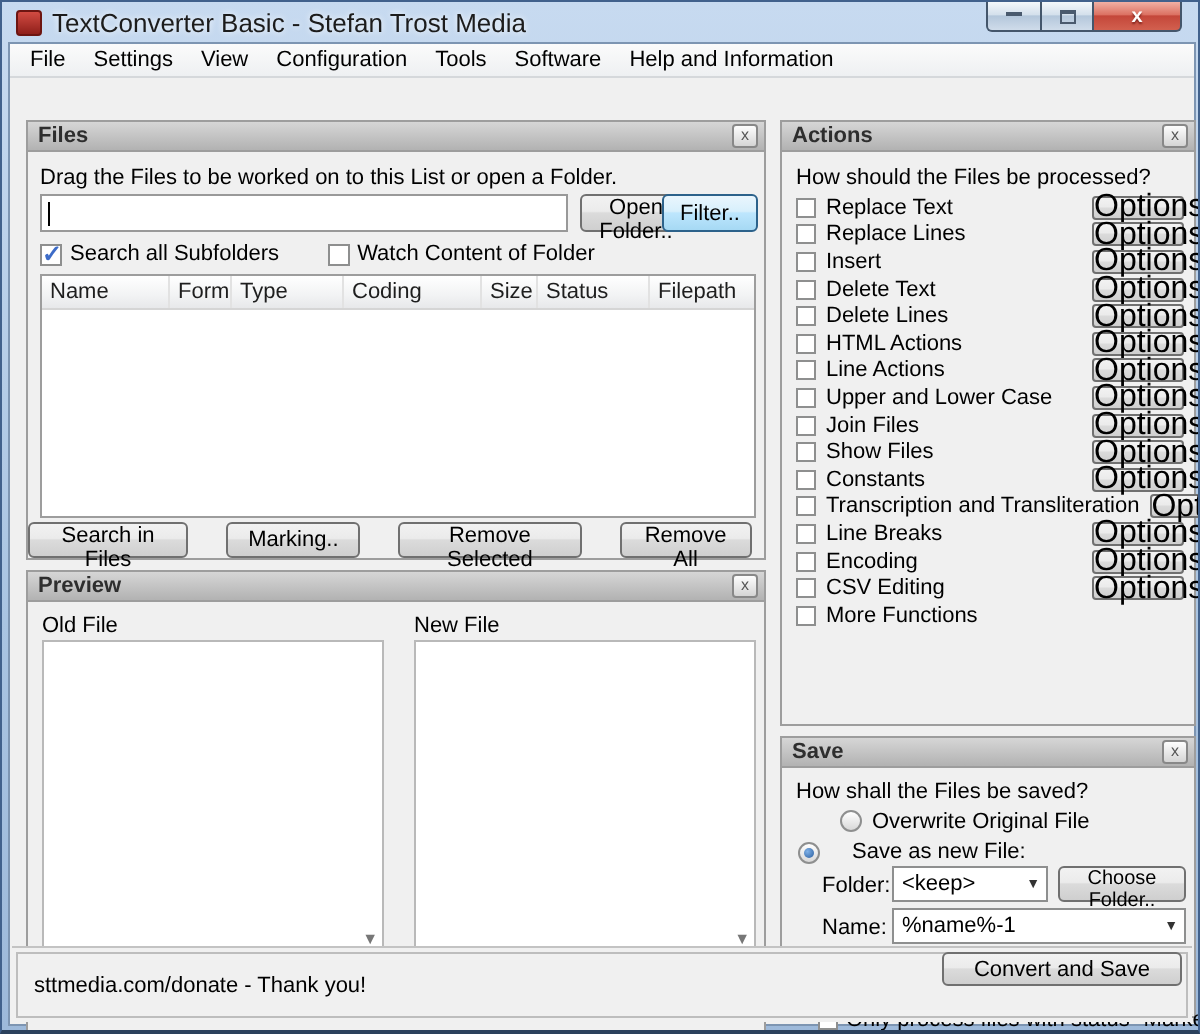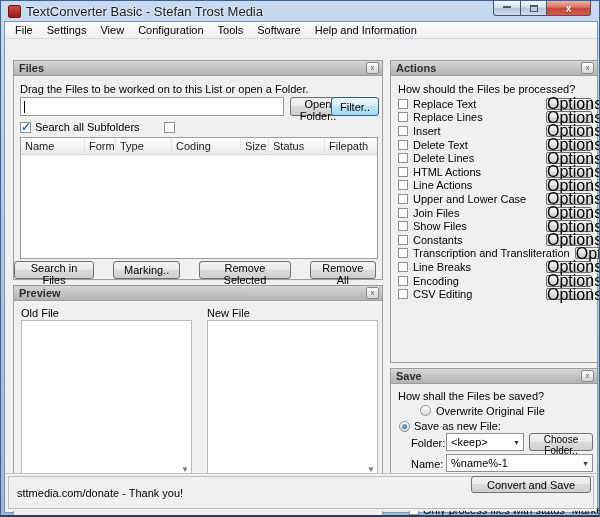--- a/index.html
+++ b/index.html
@@ -77,21 +77,21 @@
   .actions-panel{left:385px;top:38px;width:208px;height:303px;}
   .actions-q{position:absolute;left:7px;top:22px;white-space:nowrap;}
   .actions-list{position:absolute;left:7px;right:5px;top:36px;}
   .action-row{height:13.6px;display:flex;align-items:center;gap:5px;}
   .action-row .cb{width:10px;height:10px;}
   .options-btn{margin-left:auto;width:46px;height:12px;font-size:16px;line-height:9px;border-radius:2px;}
   
   .save-panel{left:385px;top:346px;width:208px;height:141px;}
   .save-q{position:absolute;left:7px;top:21px;white-space:nowrap;}
   .save-radio1{position:absolute;left:8px;top:36px;display:flex;align-items:flex-start;gap:5px;padding-left:21px;}
-  .save-radio2{position:absolute;left:8px;top:51px;display:flex;align-items:center;gap:4px;}
+  .save-radio2{position:absolute;left:8px;top:51px;display:flex;align-items:center;gap:16px;}
   .save-folder-lbl{position:absolute;left:20px;top:68px;}
   .save-folder-combo{position:absolute;left:55px;top:64px;width:78px;}
   .choose-folder-btn{position:absolute;left:138px;top:64px;width:64px;height:18px;font-size:10px;}
   .save-name-lbl{position:absolute;left:20px;top:89px;}
   .save-name-combo{position:absolute;left:55px;top:85px;width:147px;text-align:right;}
   .save-format-lbl{position:absolute;left:20px;top:110px;}
   .save-format-combo{position:absolute;left:55px;top:106px;width:147px;}
   .save-checks{position:absolute;left:18px;top:125px;}
   .save-check{display:flex;align-items:center;gap:4px;height:10.5px;}
   .save-check .cb{width:10px;height:10px;}
@@ -145,20 +145,21 @@
         </div>
       <button class="btn open-folder-btn">Open Folder..</button>
       <button class="btn blue filter-btn">Filter..</button>
       <div class="files-checks">
         <span class="check-item">
           <span class="cb checked"></span>
           <span class="lbl">Search all Subfolders</span>
         </span>
         <span class="check-item">
           <span class="cb"></span>
+          <span class="lbl">Watch Content of Folder</span>
         </span>
       </div>
       <div class="files-table">
         <div class="table-head">
           <span class="th" style="width:64px">Name</span>
           <span class="th" style="width:31px">Format</span>
           <span class="th" style="width:56px">Type</span>
           <span class="th" style="width:69px">Coding</span>
           <span class="th" style="width:28px;text-align:right">Size</span>
           <span class="th" style="width:56px">Status</span>
@@ -282,20 +283,24 @@
         <div class="action-row">
           <span class="cb"></span>
           <span class="lbl">Encoding</span>
           <button class="btn options-btn">Options</button>
         </div>
         <div class="action-row">
           <span class="cb"></span>
           <span class="lbl">CSV Editing</span>
           <button class="btn options-btn">Options</button>
         </div>
+        <div class="action-row">
+          <span class="cb"></span>
+          <span class="lbl">More Functions</span>
+        </div>
       </div>
     </div>
 
     <div class="panel save-panel">
       <div class="panel-header">
         <span class="panel-title">Save</span>
         <span class="panel-close">x</span>
       </div>
       <div class="save-q">How shall the Files be saved?</div>
       <div class="save-radio1">

